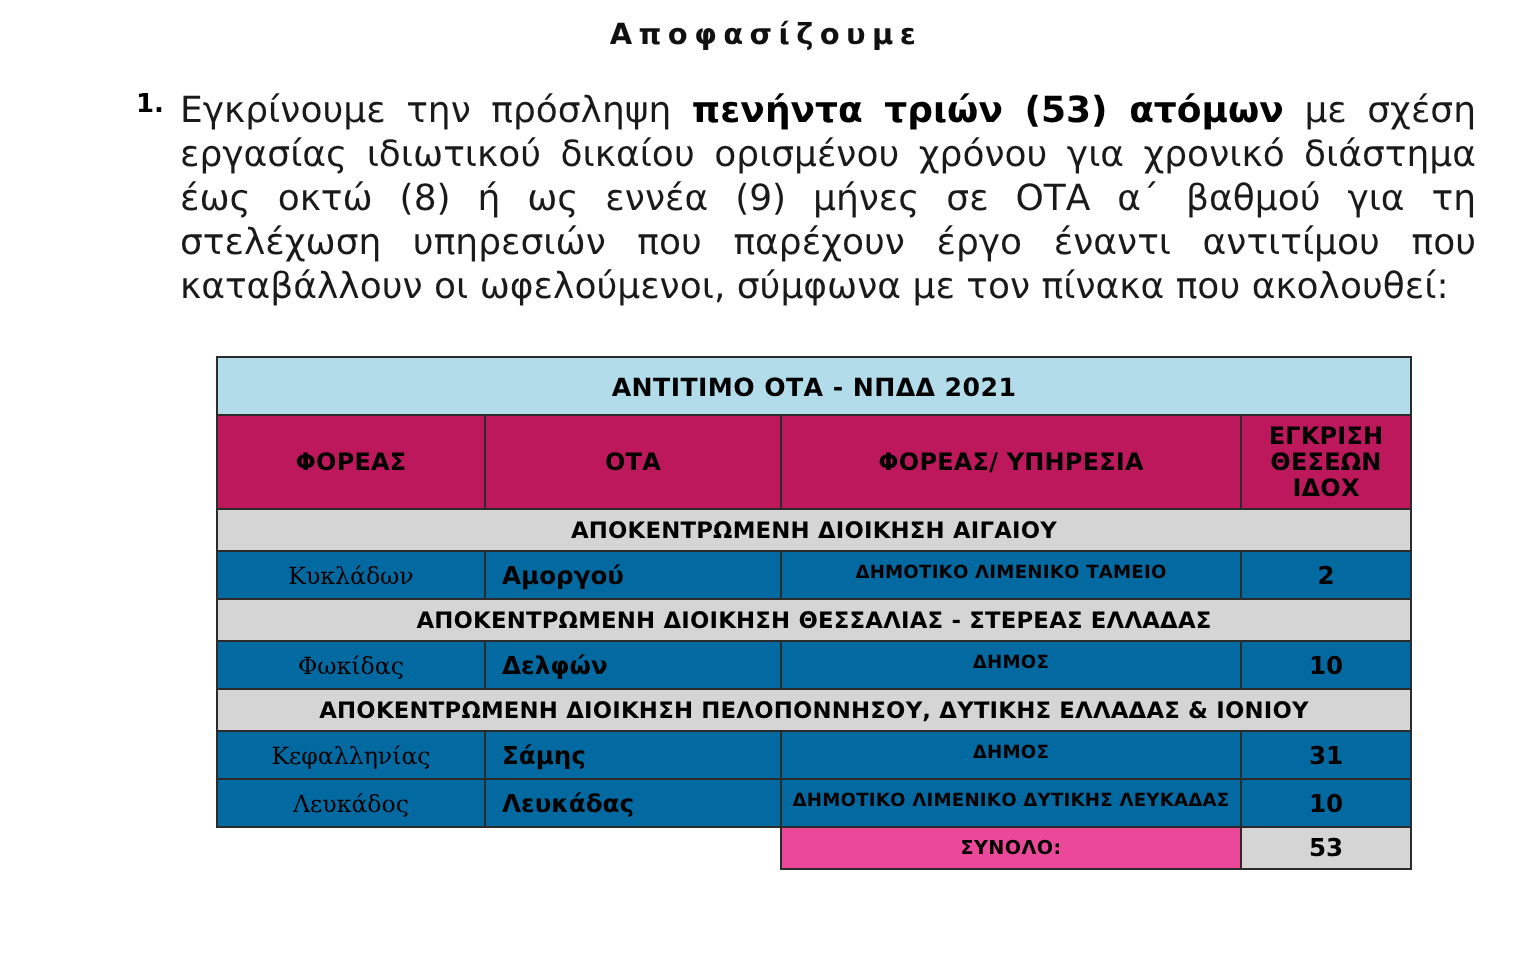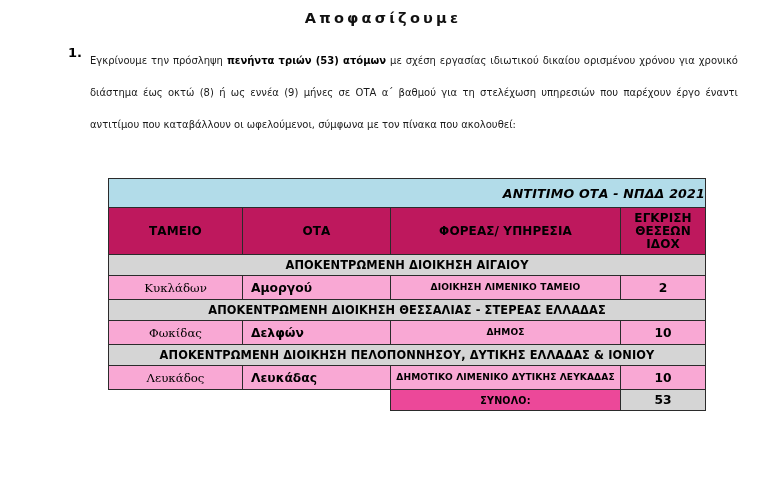--- a/index.html
+++ b/index.html
@@ -43,22 +43,22 @@
   .para-num {
     position: absolute;
     left: 68px;
     top: 0;
     font-size: 13px;
     font-weight: bold;
     color: #000;
   }
   .para-body {
     margin-left: 22px;
-    font-size: 10px;
-    line-height: 32px;
+    font-size: 18px;
+    line-height: 22px;
     text-align: justify;
     color: #1a1a1a;
     font-family: "DejaVu Sans", "Liberation Sans", sans-serif;
   }
   .para-body b {
     font-weight: bold;
     color: #000;
   }
 
   
@@ -79,46 +79,45 @@
     padding: 0;
     vertical-align: middle;
   }
   .col-nomos   { width: 134px; }
   .col-ota     { width: 148px; }
   .col-foreas  { width: 230px; }
   .col-egkrisi { width: 85px; }
 
   .cap-row td {
     background: #b2dce9;
-    text-align: right;
+    text-align: center;
     font-weight: bold;
     font-size: 12.6px;
     height: 28px;
     letter-spacing: 0.2px;
-    font-style: italic;
   }
   .head-row td {
     background: #be185d;
     text-align: center;
     font-weight: bold;
     font-size: 12px;
     height: 46px;
     line-height: 13px;
     letter-spacing: 0.1px;
   }
   .section-row td {
     background: #d5d5d5;
     text-align: center;
     font-weight: bold;
     font-size: 11.4px;
     height: 20px;
     letter-spacing: 0.1px;
   }
   .data-row td {
-    background: #f9a8d4;
+    background: #0369a1;
     height: 23px;
   }
   .c-nomos {
     text-align: center;
     font-size: 11.8px;
     font-family: "DejaVu Serif", "Liberation Serif", serif;
   }
   .c-ota {
     text-align: left;
     font-size: 12.3px;
@@ -175,48 +174,54 @@
         <col class="col-nomos">
         <col class="col-ota">
         <col class="col-foreas">
         <col class="col-egkrisi">
       </colgroup>
       <tbody>
         <tr class="cap-row">
           <td colspan="4">ΑΝΤΙΤΙΜΟ  ΟΤΑ - ΝΠΔΔ 2021</td>
         </tr>
         <tr class="head-row">
-          <td>ΤΑΜΕΙΟ</td>
+          <td>ΦΟΡΕΑΣ</td>
           <td>ΟΤΑ</td>
           <td>ΦΟΡΕΑΣ/ ΥΠΗΡΕΣΙΑ</td>
           <td>ΕΓΚΡΙΣΗ ΘΕΣΕΩΝ ΙΔΟΧ</td>
         </tr>
 
         <tr class="section-row">
           <td colspan="4">ΑΠΟΚΕΝΤΡΩΜΕΝΗ ΔΙΟΙΚΗΣΗ ΑΙΓΑΙΟΥ</td>
         </tr>
         <tr class="data-row">
           <td class="c-nomos">Κυκλάδων</td>
           <td class="c-ota">Αμοργού</td>
-          <td class="c-foreas">ΔΙΟΙΚΗΣΗ ΛΙΜΕΝΙΚΟ ΤΑΜΕΙΟ</td>
+          <td class="c-foreas">ΔΗΜΟΤΙΚΟ ΛΙΜΕΝΙΚΟ ΤΑΜΕΙΟ</td>
           <td class="c-num">2</td>
         </tr>
 
         <tr class="section-row">
           <td colspan="4">ΑΠΟΚΕΝΤΡΩΜΕΝΗ ΔΙΟΙΚΗΣΗ ΘΕΣΣΑΛΙΑΣ - ΣΤΕΡΕΑΣ ΕΛΛΑΔΑΣ</td>
         </tr>
         <tr class="data-row">
           <td class="c-nomos">Φωκίδας</td>
           <td class="c-ota">Δελφών</td>
           <td class="c-foreas">ΔΗΜΟΣ</td>
           <td class="c-num">10</td>
         </tr>
 
         <tr class="section-row">
           <td colspan="4">ΑΠΟΚΕΝΤΡΩΜΕΝΗ ΔΙΟΙΚΗΣΗ ΠΕΛΟΠΟΝΝΗΣΟΥ, ΔΥΤΙΚΗΣ ΕΛΛΑΔΑΣ &amp; ΙΟΝΙΟΥ</td>
+        </tr>
+        <tr class="data-row">
+          <td class="c-nomos">Κεφαλληνίας</td>
+          <td class="c-ota">Σάμης</td>
+          <td class="c-foreas">ΔΗΜΟΣ</td>
+          <td class="c-num">31</td>
         </tr>
         <tr class="data-row">
           <td class="c-nomos">Λευκάδος</td>
           <td class="c-ota">Λευκάδας</td>
           <td class="c-foreas">ΔΗΜΟΤΙΚΟ ΛΙΜΕΝΙΚΟ ΔΥΤΙΚΗΣ ΛΕΥΚΑΔΑΣ</td>
           <td class="c-num">10</td>
         </tr>
 
         <tr class="total-row">
           <td class="blank-cell"></td>

